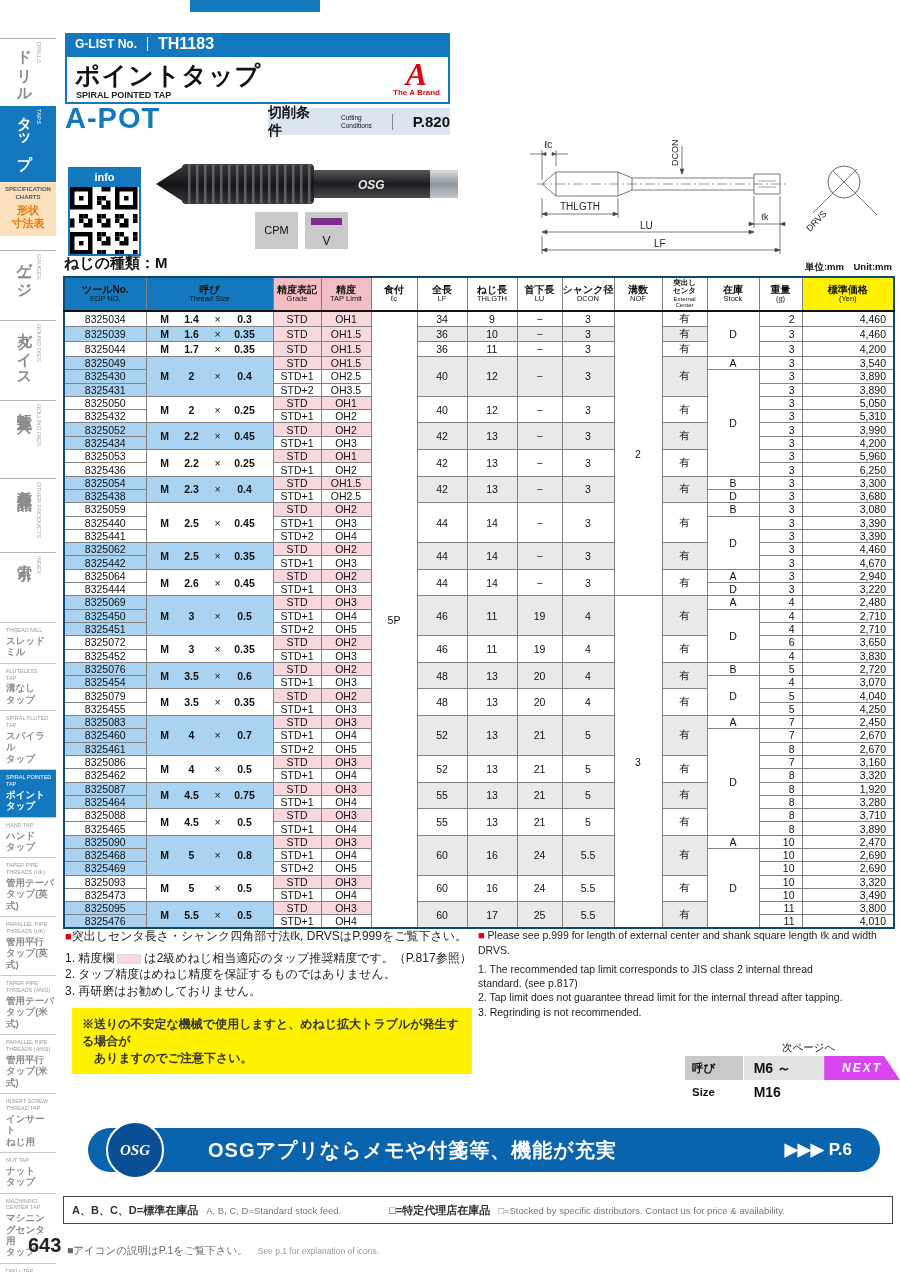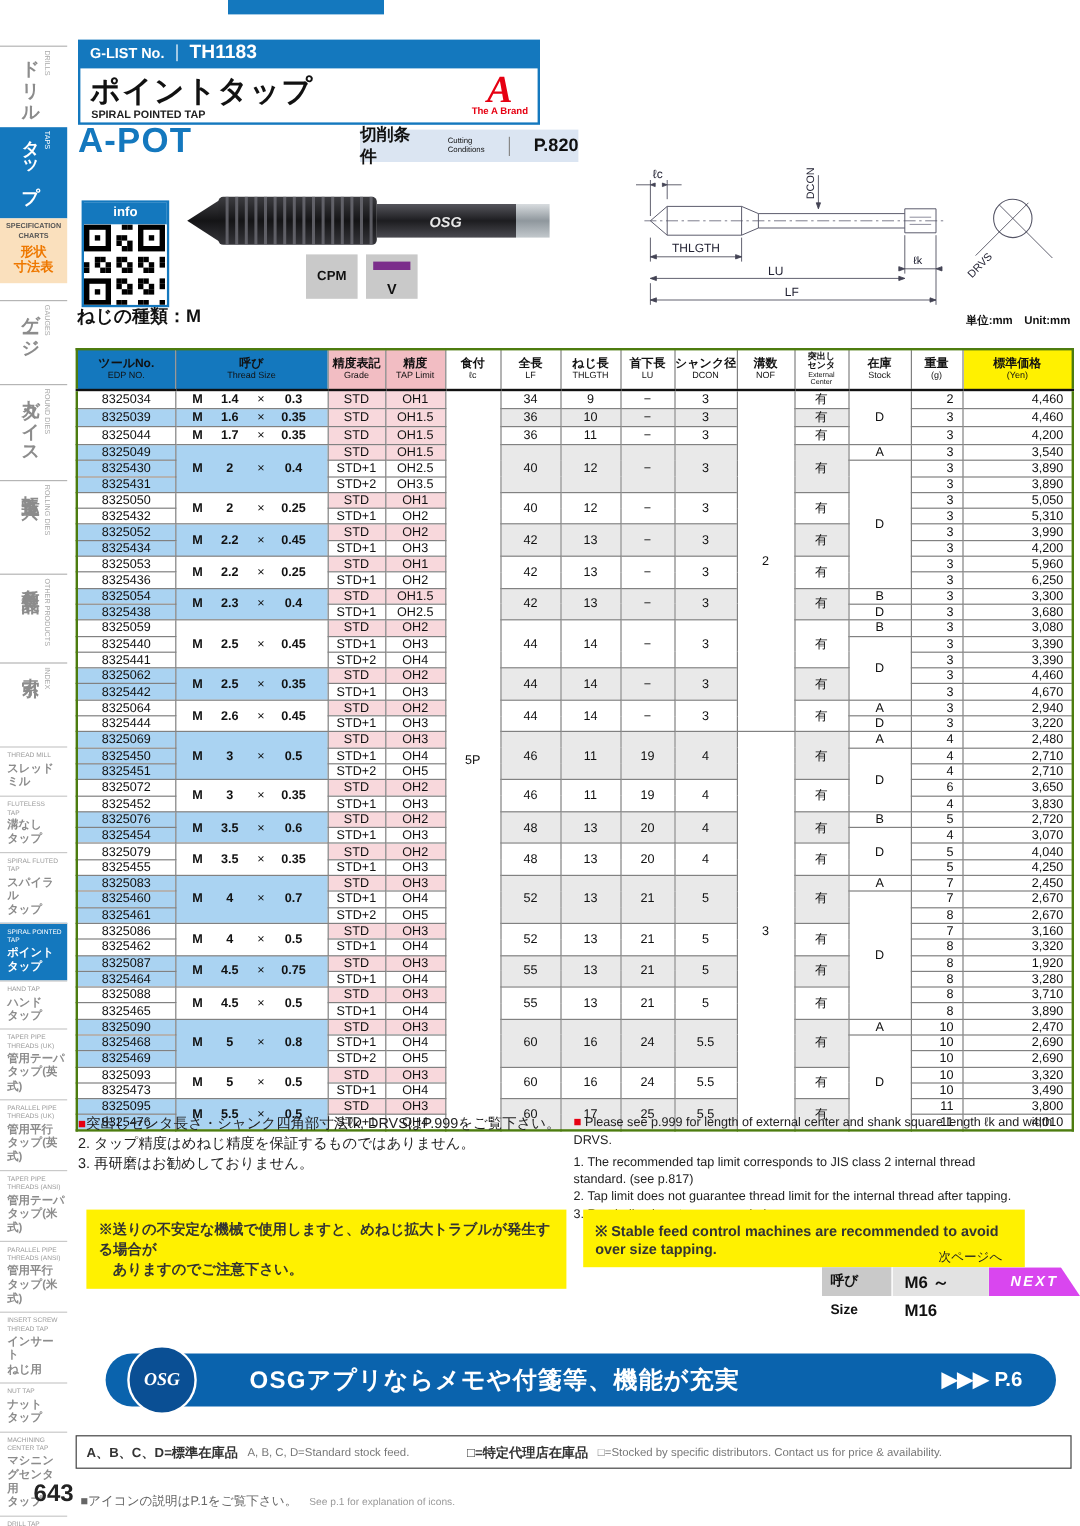--- a/index.html
+++ b/index.html
@@ -32,39 +32,39 @@
   .glist-bar .lbl { font-size:12px; font-weight:bold; }
   .glist-bar .div { width:1px; height:14px; background:#fff; margin:0 10px; }
   .glist-bar .no { font-size:16px; font-weight:bold; }
   .title-box { position:absolute; left:65px; top:55px; width:385px; height:49px; border:2px solid #1478be; background:#fff; }
   .title-jp { position:absolute; left:8px; top:2px; font-size:25px; font-weight:bold; color:#111; letter-spacing:1px; }
   .title-en { position:absolute; left:9px; top:33px; font-size:9px; font-weight:bold; color:#222; }
   .abrand { position:absolute; right:8px; top:1px; text-align:center; color:#e60012; }
   .abrand .a { font-family:"Liberation Serif", serif; font-style:italic; font-weight:bold; font-size:32px; line-height:1; }
   .abrand .t { font-size:8px; font-weight:bold; margin-top:-2px; }
   .apot { position:absolute; left:65px; top:102px; font-size:29px; font-weight:bold; color:#1478be; letter-spacing:1px; }
-  .cutting { position:absolute; left:268px; top:108px; width:182px; height:27px; background:#dbe5f2; display:flex; align-items:center; justify-content:center; gap:20px; cursor:pointer;margin-left:32px; }
+  .cutting { position:absolute; left:268px; top:108px; width:182px; height:27px; background:#dbe5f2; display:flex; align-items:center; justify-content:center; gap:20px; cursor:pointer; }
   .cutting .jp { font-size:14px; font-weight:bold; color:#111; }
   .cutting .en { font-size:6.5px; color:#111; line-height:1.15; white-space:pre-line; }
   .cutting .bar { width:1px; height:16px; background:#888; }
   .cutting .pg { font-size:15px; font-weight:bold; color:#111; }
 
   
   .info-box { position:absolute; left:68px; top:167px; width:73px; height:89px; border:2px solid #1478be; background:#fff; }
   .info-hd { height:18px; background:#1478be; color:#fff; font-size:11px; font-weight:bold; text-align:center; line-height:17px; }
   .badge { position:absolute; width:43px; height:37px; background:#c9c9c9; text-align:center; }
-  .badge .lab { font-size:11px; font-weight:bold; color:#111; line-height:37px; }
+  .badge .lab { font-size:11px; font-weight:normal; color:#111; line-height:37px; }
   .badge.v .vbar { position:absolute; left:6px; top:6px; width:31px; height:7px; background:#7b2d8b; }
   .badge.v .lab { line-height:58px; font-size:12px; }
 
   
   .sec-title { position:absolute; left:64px; top:254px; font-size:15px; font-weight:bold; color:#111; }
   .unit-note { position:absolute; right:8px; top:261px; font-size:9.5px; font-weight:bold; color:#111; }
   #tbl-wrap { position:absolute; left:63px; top:276px; }
-  #spec-table { border-collapse:collapse; table-layout:fixed; width:830px; border:2px solid #4d7c0f;margin-top:14px; }
+  #spec-table { border-collapse:collapse; table-layout:fixed; width:830px; border:2px solid #0c4a6e; }
   #spec-table td, #spec-table th { border:1px solid #818181; font-size:10.5px; padding:0; text-align:center; color:#111; overflow:hidden; white-space:nowrap; }
   #spec-table thead th { border-bottom:2px solid #111; }
   #spec-table tbody tr { height:13.3px; }
   #spec-table thead tr { height:34px; }
   .hj { font-size:10px; font-weight:bold; line-height:1.1; white-space:pre-line; }
   .he { font-size:7.5px; font-weight:normal; line-height:1.1; white-space:pre-line; }
   .hj.sm { font-size:7.5px; }
   .he.sm { font-size:6px; }
   .thblue { background:#1478be; color:#fff; }
   .thpink { background:#f2bdc3; }
@@ -955,34 +955,34 @@
             <td>OH4</td>
             <td class="num">11</td>
             <td class="num">4,010</td>
           </tr>
         </tbody>
     </table>
   </div>
 
   <div class="notes-jp">
     <p><span class="rsq">■</span><span>突出しセンタ長さ・シャンク四角部寸法ℓk, DRVSはP.999をご覧下さい。</span></p>
+    <p style="margin-top:6px;"><span>1. 精度欄</span><span class="swatch"></span><span>は2級めねじ相当適応のタップ推奨精度です。（P.817参照）</span></p>
     <p>2. タップ精度はめねじ精度を保証するものではありません。</p>
     <p>3. 再研磨はお勧めしておりません。</p>
   </div>
   <div class="notes-en">
     <p><span class="rsq">■</span> <span>Please see p.999 for length of external center and shank square length ℓk and width DRVS.</span></p>
     <p style="margin-top:5px;">1. The recommended tap limit corresponds to JIS class 2 internal thread
     standard. (see p.817)</p>
     <p>2. Tap limit does not guarantee thread limit for the internal thread after tapping.</p>
     <p>3. Regrinding is not recommended.</p>
   </div>
 
   <div class="warn jp">※送りの不安定な機械で使用しますと、めねじ拡大トラブルが発生する場合が
 　ありますのでご注意下さい。</div>
-  <div class="warn en">※ Stable feed control machines are recommended to avoid over size tapping.</div>
 
   <div class="next-note">次ページへ</div>
   <div class="next-strip">
     <div class="k">呼び Size</div>
     <div class="r">M6 ～ M16</div>
     <div class="n">NEXT</div>
   </div>
 
   <div class="banner">
     <div class="gearlogo">

